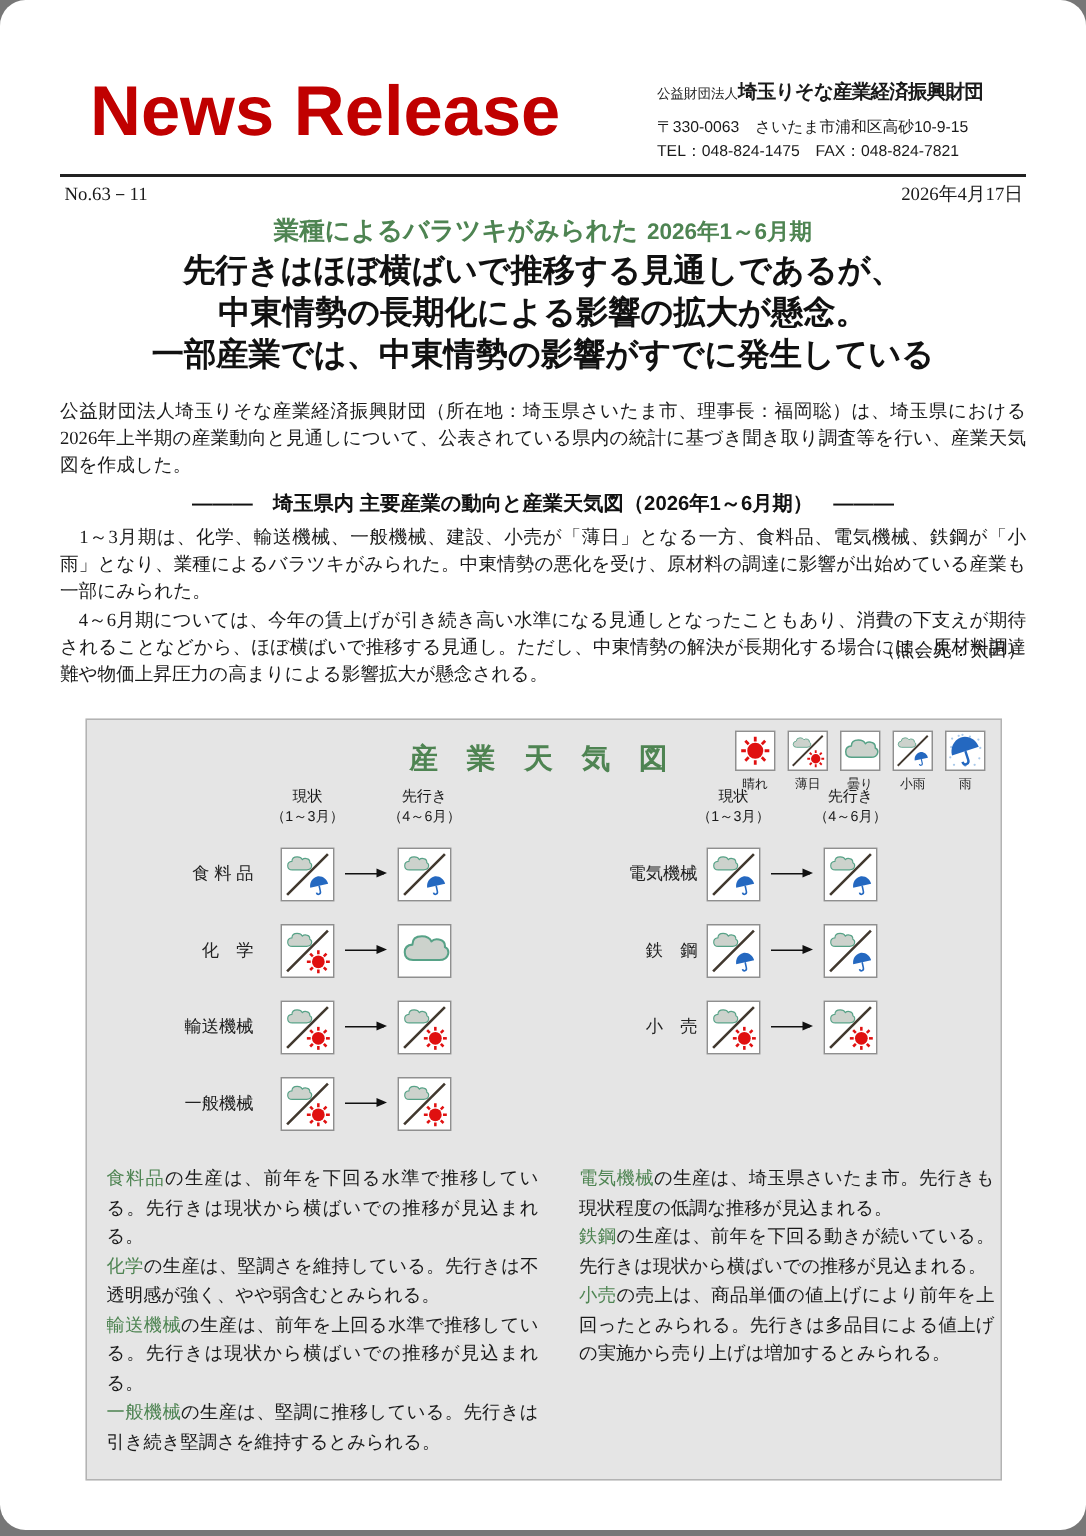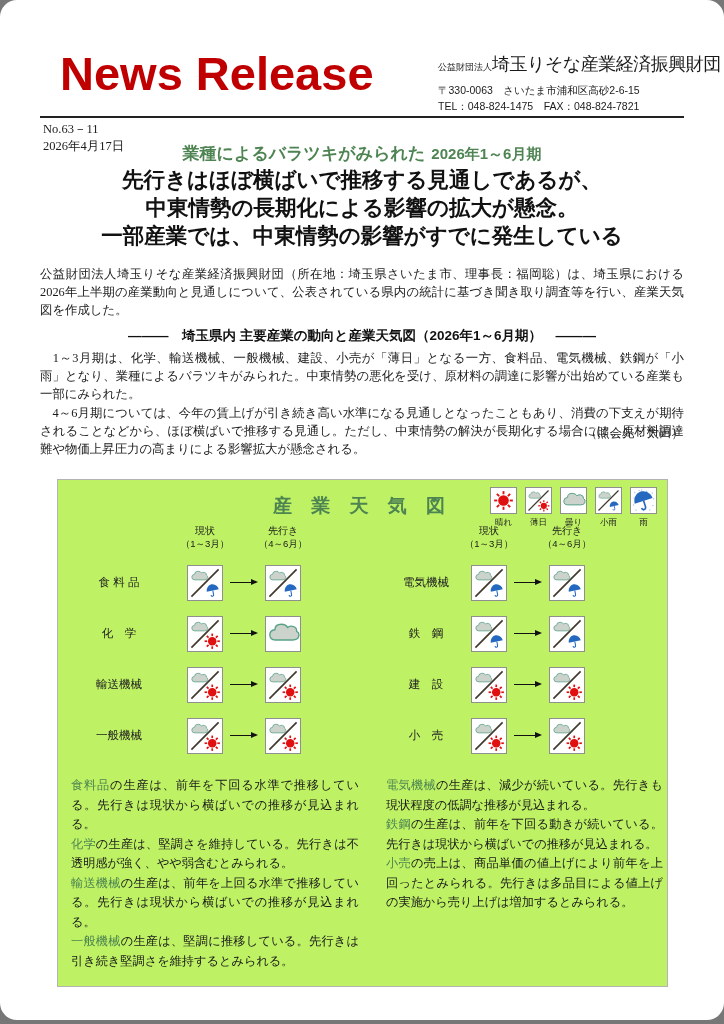--- a/index.html
+++ b/index.html
@@ -5,26 +5,26 @@
   html,body{margin:0;padding:0;background:#777;}
   .page{position:relative;width:724px;height:1020px;background:#ffffff;overflow:hidden;
         font-family:"Liberation Serif",serif;color:#1a1a1a;border-radius:17px;}
 
   
   .logo{position:absolute;left:60px;top:50px;font-family:"Liberation Sans",sans-serif;
         font-weight:bold;font-size:47px;line-height:1;color:#c00000;letter-spacing:0px;}
   .org-block{position:absolute;left:438px;top:52px;width:250px;font-family:"Liberation Sans",sans-serif;}
   .org-line{white-space:nowrap;}
   .org-prefix{font-size:9px;font-weight:normal;}
-  .org-name{font-size:18px;font-weight:normal;letter-spacing:-0.5px;}
+  .org-name{font-size:13px;font-weight:bold;letter-spacing:-0.5px;}
   .org-addr{font-size:10.5px;margin-top:8px;white-space:nowrap;}
   .org-tel{font-size:10.5px;margin-top:2px;white-space:nowrap;}
   .rule{position:absolute;left:40px;right:40px;top:116px;border-top:2px solid #222;}
   .meta-row{position:absolute;left:43px;right:42px;top:121px;display:flex;
-            justify-content:space-between;font-size:12.5px;flex-direction:column;}
+            justify-content:space-between;font-size:12.5px;}
 
   
   .green-title{position:absolute;left:0;right:0;top:142px;text-align:center;
                font-family:"Liberation Sans",sans-serif;font-weight:bold;color:#4e8452;}
   .green-title .main{font-size:17px;}
   .green-title .period{font-size:15px;margin-left:6px;}
   .headline{position:absolute;left:0;right:0;top:166px;text-align:center;
             font-family:"Liberation Sans",sans-serif;font-weight:bold;font-size:21.5px;
             line-height:28px;color:#111;}
 
@@ -34,36 +34,36 @@
   .p1{top:265px;}
   .section-heading{position:absolute;left:0;right:0;top:327px;text-align:center;
         font-family:"Liberation Sans",sans-serif;font-weight:bold;font-size:13.5px;color:#111;}
   .p23{top:349px;position:absolute;left:40px;right:40px;}
   .p23 p{font-size:12.4px;line-height:18.2px;text-align:justify;margin:0;}
   .p3wrap{position:relative;}
   .contact{position:absolute;right:0;bottom:16px;font-size:12.4px;}
 
   
   .wbox{position:absolute;left:57px;top:479px;width:609px;height:506px;
-        border:1px solid #b3b3b3;background:#bef264;}
+        border:1px solid #b3b3b3;background:#e5e5e5;}
   .wbox-title{position:absolute;left:0;right:0;top:13px;text-align:center;
         font-family:"Liberation Sans",sans-serif;font-weight:bold;font-size:19px;
         letter-spacing:7px;color:#4e8452;white-space:nowrap;}
   .legend{position:absolute;top:7px;right:10px;display:flex;gap:8px;}
   .legend-item{display:flex;flex-direction:column;align-items:center;}
   .legend .wicon{width:27px;height:27px;}
   .legend-label{font-family:"Liberation Sans",sans-serif;font-size:8.5px;margin-top:3px;color:#222;}
 
   .wcol{position:absolute;top:40px;}
   .wcol.left{left:11px;width:300px;}
   .wcol.right{left:329px;width:272px;}
   .wrow{display:flex;align-items:center;height:51px;}
   .wrow.header{height:34px;margin-bottom:3px;}
   .wlabel{font-family:"Liberation Sans",sans-serif;font-size:11.5px;color:#222;
-          text-align:center;white-space:nowrap;}
+          text-align:right;white-space:nowrap;}
   .wcol.left .wlabel{width:100px;}
   .wcol.right .wlabel{width:78px;}
   .wicon{width:36px;height:36px;border:1px solid #8f8f8f;background:#fff;
          box-sizing:border-box;flex:0 0 auto;}
   .wicon svg{width:100%;height:100%;display:block;}
   .wcol.left .wicon.cur{margin-left:18px;}
   .wcol.right .wicon.cur{margin-left:6px;}
   .arrow{width:26px;height:0;border-top:1.7px solid #111;position:relative;
          margin-left:7px;margin-right:9px;flex:0 0 auto;}
   .arrow::after{content:"";position:absolute;right:-2px;top:-4.4px;
@@ -165,21 +165,21 @@
   </defs>
 </svg>
 
 <div class="page">
 
   <div class="logo">News Release</div>
   <div class="org-block">
     <div class="org-line">
       <span class="org-prefix">公益財団法人</span><span class="org-name">埼玉りそな産業経済振興財団</span>
     </div>
-    <div class="org-addr">〒330-0063　さいたま市浦和区高砂2-6-15</div>
+    <div class="org-addr">〒330-0063　さいたま市浦和区高砂10-9-15</div>
     <div class="org-tel">TEL：048-824-1475　FAX：048-824-7821</div>
   </div>
   <div class="rule"></div>
   <div class="meta-row">
     <span>No.63－11</span>
     <span>2026年4月17日</span>
   </div>
 
   <div class="green-title">
     <span class="main">業種によるバラツキがみられた</span><span class="period">2026年1～6月期</span>
@@ -354,34 +354,20 @@
               </svg>
             </span>
             <span class="arrow"></span>
             <span class="wicon">
               <svg viewBox="0 0 40 40">
                 <use href="#sym-kosame"></use>
               </svg>
             </span>
           </div>
           <div class="wrow">
-            <div class="wlabel">建　設</div>
-            <span class="wicon cur">
-              <svg viewBox="0 0 40 40">
-                <use href="#sym-usubi"></use>
-              </svg>
-            </span>
-            <span class="arrow"></span>
-            <span class="wicon">
-              <svg viewBox="0 0 40 40">
-                <use href="#sym-usubi"></use>
-              </svg>
-            </span>
-          </div>
-          <div class="wrow">
             <div class="wlabel">小　売</div>
             <span class="wicon cur">
               <svg viewBox="0 0 40 40">
                 <use href="#sym-usubi"></use>
               </svg>
             </span>
             <span class="arrow"></span>
             <span class="wicon">
               <svg viewBox="0 0 40 40">
                 <use href="#sym-usubi"></use>
@@ -391,18 +377,18 @@
         </div>
     </div>
 
     <div class="commentary cleft">
         <p><span class="cterm">食料品</span><span>の生産は、前年を下回る水準で推移している。先行きは現状から横ばいでの推移が見込まれる。</span></p>
         <p><span class="cterm">化学</span><span>の生産は、堅調さを維持している。先行きは不透明感が強く、やや弱含むとみられる。</span></p>
         <p><span class="cterm">輸送機械</span><span>の生産は、前年を上回る水準で推移している。先行きは現状から横ばいでの推移が見込まれる。</span></p>
         <p><span class="cterm">一般機械</span><span>の生産は、堅調に推移している。先行きは引き続き堅調さを維持するとみられる。</span></p>
       </div>
     <div class="commentary cright">
-        <p><span class="cterm">電気機械</span><span>の生産は、減少が続いている。先行きも現状程度の低調な推移が見込まれる。</span></p>
+        <p><span class="cterm">電気機械</span><span>の生産は、埼玉県さいたま市。先行きも現状程度の低調な推移が見込まれる。</span></p>
         <p><span class="cterm">鉄鋼</span><span>の生産は、前年を下回る動きが続いている。先行きは現状から横ばいでの推移が見込まれる。</span></p>
         <p><span class="cterm">小売</span><span>の売上は、商品単価の値上げにより前年を上回ったとみられる。先行きは多品目による値上げの実施から売り上げは増加するとみられる。</span></p>
       </div>
   </div>
 </div>
 
 </body></html>

